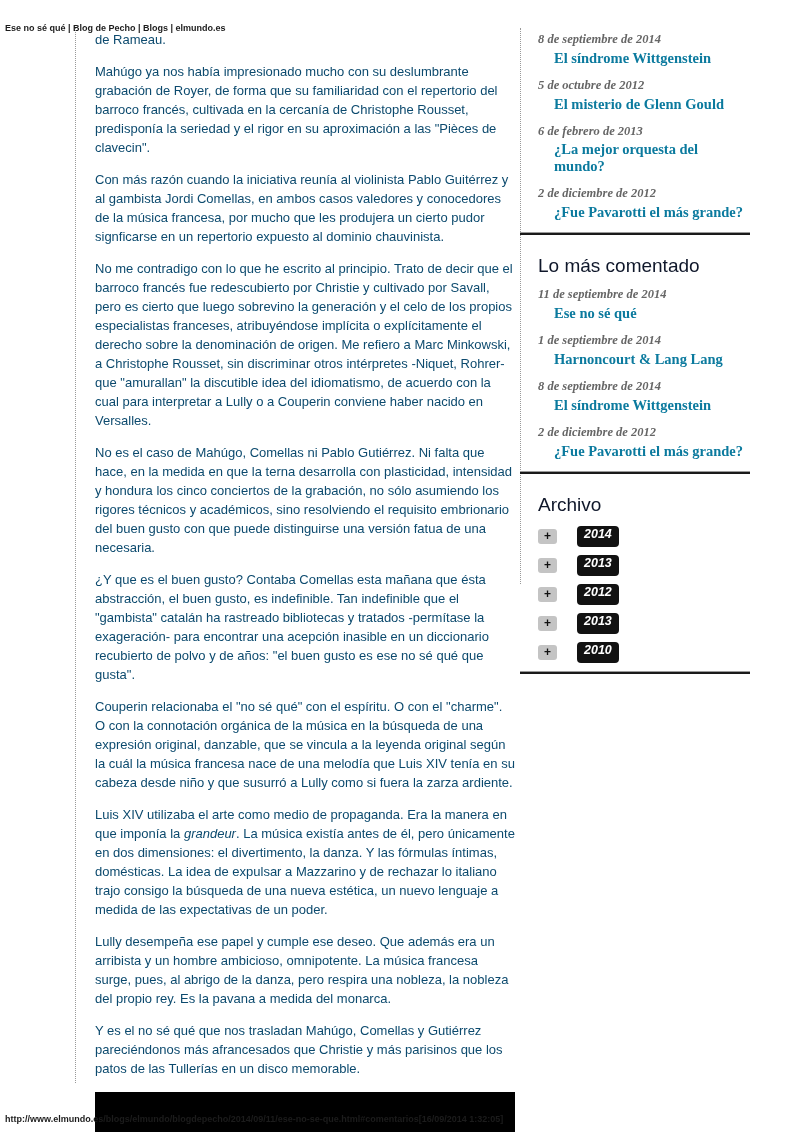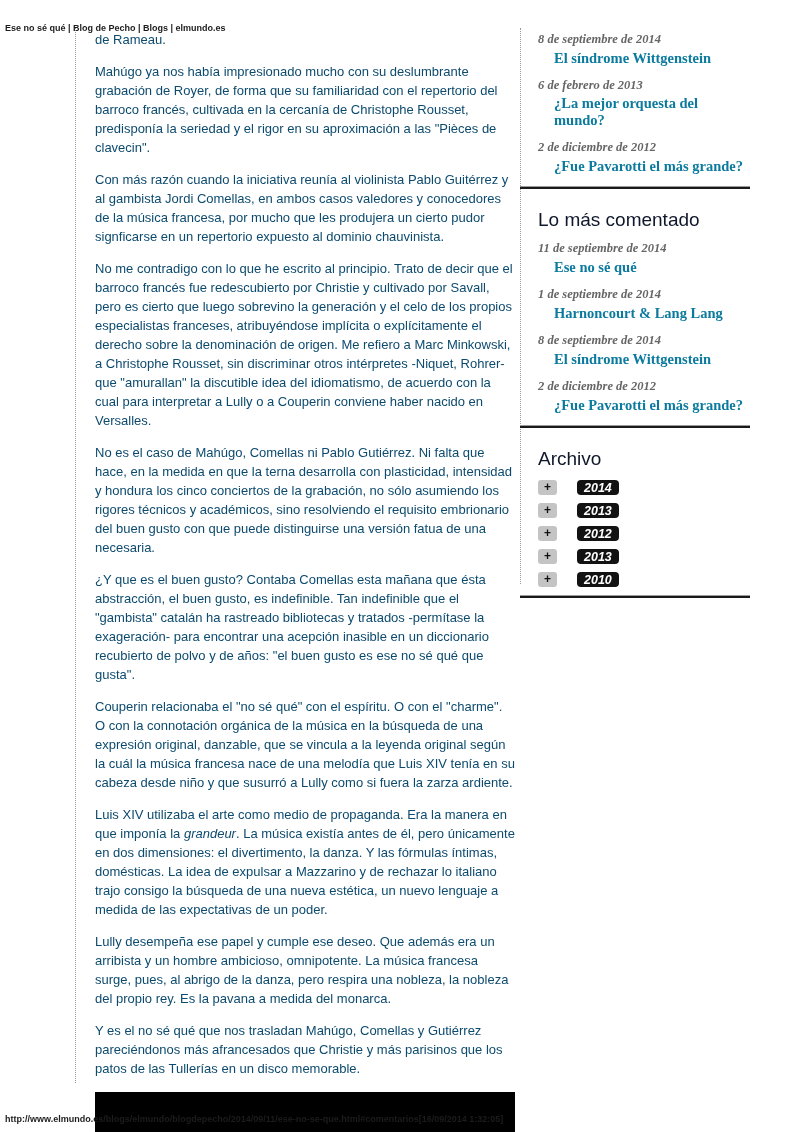--- a/index.html
+++ b/index.html
@@ -123,21 +123,21 @@
     border: none;
     padding: 0;
   }
   .year-chip {
     background: #121212;
     color: #fff;
     border-radius: 4px;
     font-style: italic;
     font-weight: bold;
     font-size: 12.5px;
-    padding: 1px 7px 0 7px;
+    padding: 1px 7px 6px 7px;
     margin-left: 20px;
     cursor: pointer;
   }
 </style>
 </head>
 <body>
 
 <div class="print-header">Ese no sé qué | Blog de Pecho | Blogs | elmundo.es</div>
 
 <div class="left-dotted"></div>
@@ -156,20 +156,21 @@
       <p>Lully desempeña ese papel y cumple ese deseo. Que además era un arribista y un hombre ambicioso, omnipotente. La música francesa surge, pues, al abrigo de la danza, pero respira una nobleza, la nobleza del propio rey. Es la pavana a medida del monarca.</p>
       <p>Y es el no sé qué que nos trasladan Mahúgo, Comellas y Gutiérrez pareciéndonos más afrancesados  que Christie y más parisinos que los patos de las Tullerías en un disco memorable.</p>
     </div>
   <div class="video-box"></div>
 </div>
 
 <div class="sidebar">
 
   <div>
       <div class="post-item"><div class="post-date">8 de septiembre de 2014</div><a class="post-link" href="#">El síndrome Wittgenstein</a></div>
+      <div class="post-item"><div class="post-date">5 de octubre de 2012</div><a class="post-link" href="#">El misterio de Glenn Gould</a></div>
       <div class="post-item"><div class="post-date">6 de febrero de 2013</div><a class="post-link" href="#">¿La mejor orquesta del mundo?</a></div>
       <div class="post-item"><div class="post-date">2 de diciembre de 2012</div><a class="post-link" href="#">¿Fue Pavarotti el más grande?</a></div>
     </div>
   <div class="divider"></div>
 
   <h2 class="section-heading">Lo más comentado</h2>
   <div>
       <div class="post-item"><div class="post-date">11 de septiembre de 2014</div><a class="post-link" href="#">Ese no sé qué</a></div>
       <div class="post-item"><div class="post-date">1 de septiembre de 2014</div><a class="post-link" href="#">Harnoncourt &amp; Lang Lang</a></div>
       <div class="post-item"><div class="post-date">8 de septiembre de 2014</div><a class="post-link" href="#">El síndrome Wittgenstein</a></div>

